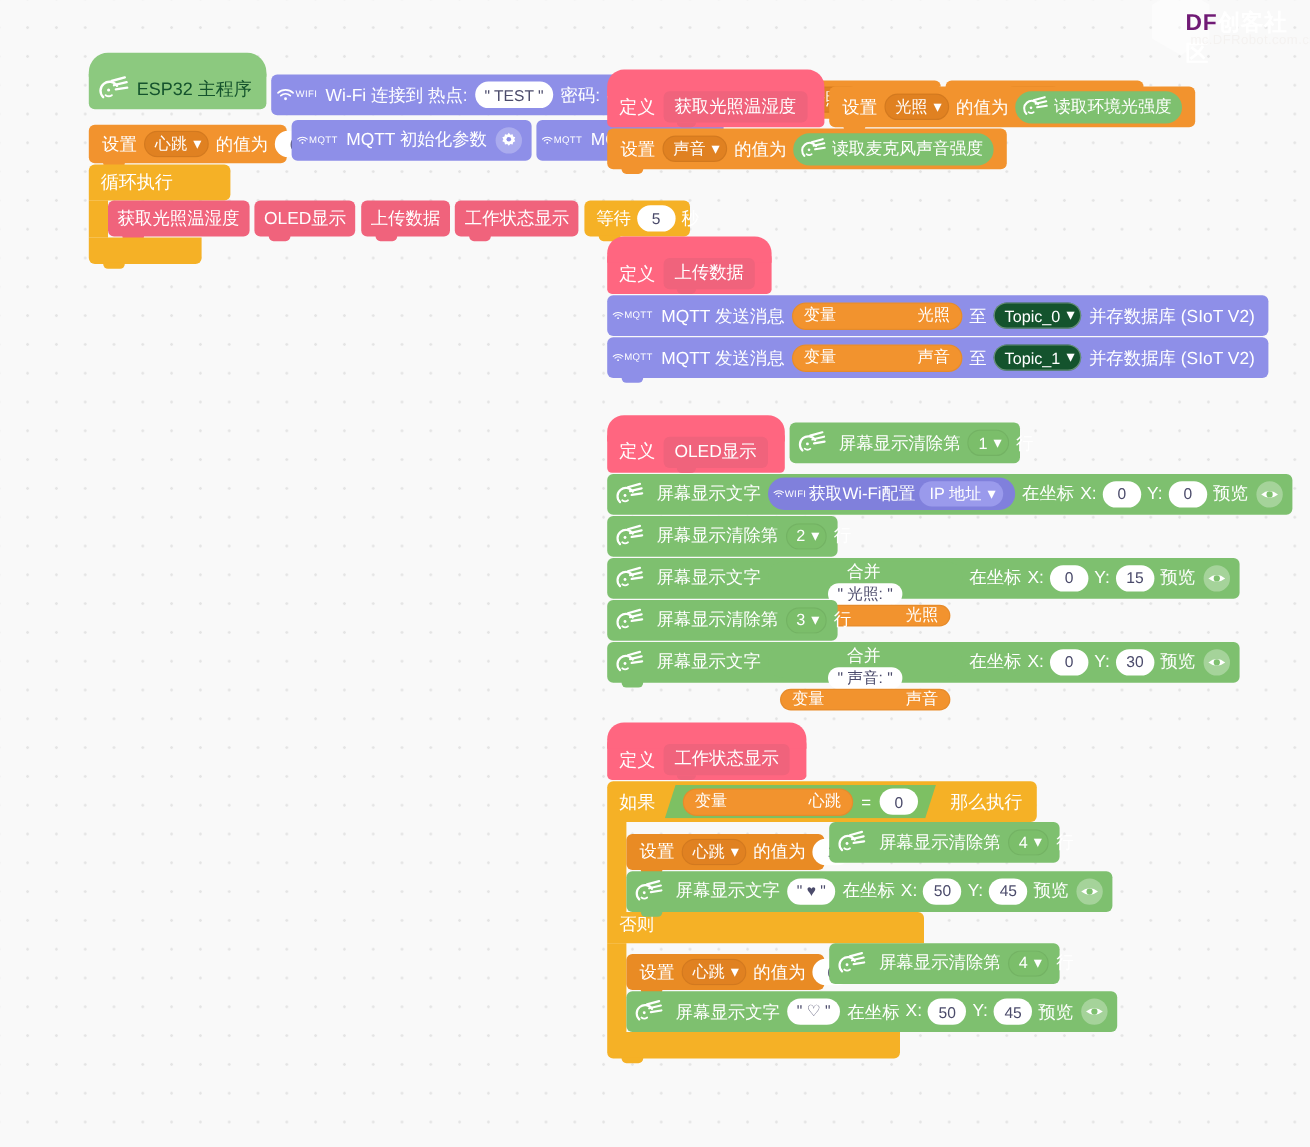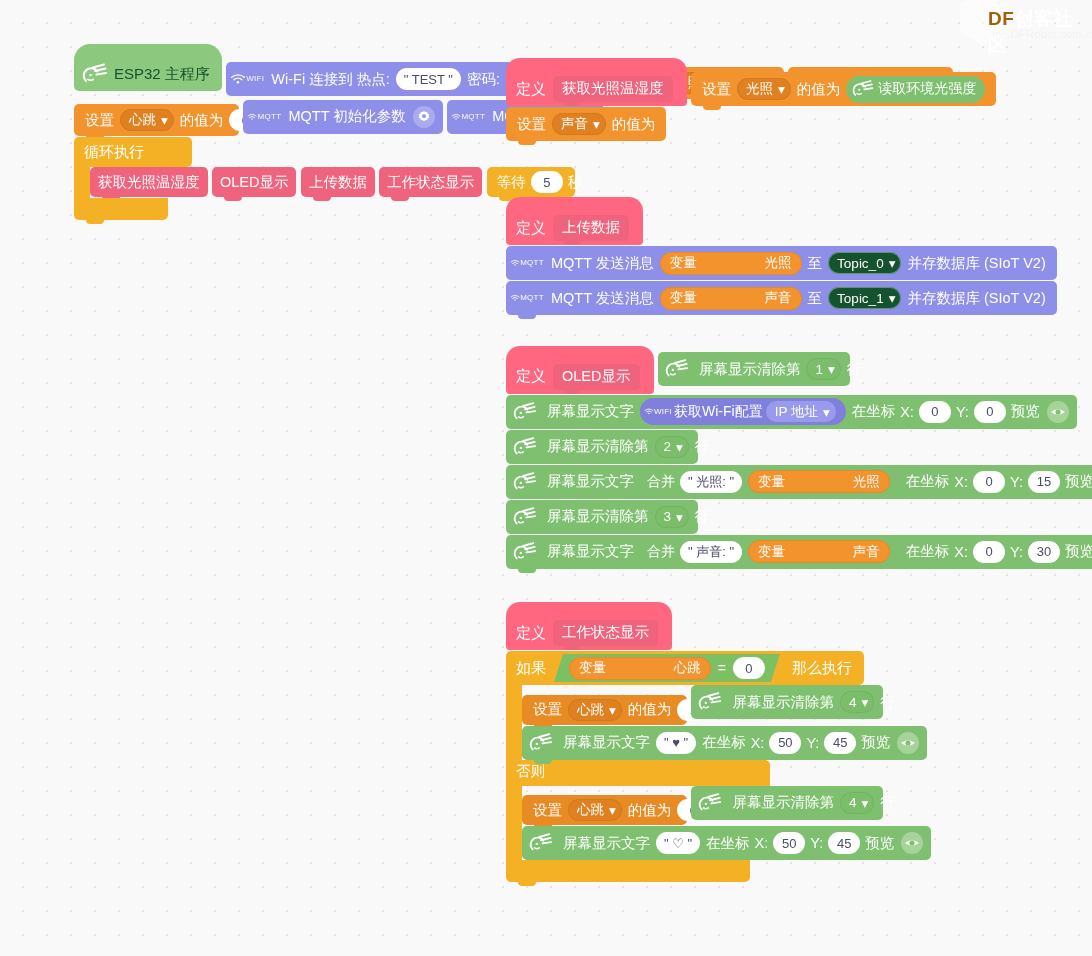--- a/index.html
+++ b/index.html
@@ -11,21 +11,21 @@
     background-position:11px 11px;
     font-family:"Liberation Sans","DejaVu Sans",sans-serif;
     position:relative;overflow:hidden;
     -webkit-font-smoothing:antialiased;
   }
 
   
   #watermark{position:absolute;top:0;right:0;width:132px;height:52px;}
   #watermark .wm-hex{position:absolute;left:-4px;top:-12px;width:56px;height:60px;opacity:.55;}
   #watermark .wm-text{position:absolute;left:28px;top:6px;font-size:19px;font-weight:bold;letter-spacing:.5px;color:#ffffff;}
-  #watermark .wm-text .df{color:#a16207;}
+  #watermark .wm-text .df{color:#701a75;}
   #watermark .wm-sub{position:absolute;left:32px;top:28px;font-size:11px;color:#F3F0EE;opacity:.75;letter-spacing:.3px;}
 
   
   .canvas{position:absolute;left:0;top:0;width:1092px;height:956px;}
   .grp{position:absolute;}
 
   .blk{position:relative;display:inline-flex;align-items:center;
        height:32px;box-sizing:border-box;padding:0 8px;border-radius:5px;
        color:#fff;font-size:14.5px;white-space:nowrap;}
   .blk.tall{height:34px;}
@@ -58,21 +58,21 @@
   .drop-purple{background:#14532d;box-shadow:inset 0 0 0 1px rgba(255,255,255,.35);}
   .drop-purple-lt{background:#9A9AEC;}
   .var-oval{display:inline-flex;align-items:center;background:#F2932E;
         border-radius:14px;height:23px;padding:0 10px;margin:0 3px;font-size:13.5px;color:#fff;
         box-shadow:inset 0 0 0 1px rgba(0,0,0,.05);gap:32px;}
   .rep-green{display:inline-flex;align-items:center;background:#7EC06F;
         border-radius:16px;height:27px;padding:0 9px 0 4px;margin:16px 3px;font-size:14px;color:#fff;}
   .rep-purple{display:inline-flex;align-items:center;background:#8080DC;
         border-radius:16px;height:27px;padding:0 7px 0 4px;margin:0 3px;font-size:14px;color:#fff;}
   .rep-orange-join{display:inline-flex;align-items:center;background:#7EC06F;
-        border-radius:16px;height:27px;padding:0 7px;margin:0 3px;font-size:14px;color:#fff;}
+        border-radius:16px;height:27px;padding:0 7px;margin:0 3px;font-size:14px;color:#fff;flex-direction:column;}
 
   .strval{display:inline-flex;align-items:center;justify-content:center;background:#fff;
         border-radius:14px;height:22px;padding:0 8px;margin:0 3px;font-size:13px;color:#4B4B6B;}
 
   
   .ico{display:inline-flex;align-items:center;justify-content:center;
        width:30px;height:30px;margin-right:4px;flex:none;}
   .ico svg{display:block;}
   .ico-wifi{flex-direction:row;width:34px;}
   .ico-wifi .tag{font-size:8px;line-height:8px;letter-spacing:.3px;color:#fff;margin-top:0px;}
@@ -279,20 +279,31 @@
       </span>
     </div>
 
     <div class="blk tall c-orange notch-b" style="background:#F2932E;margin-top:1px;">
       <span class="lbl">设置</span>
       <span class="pill-drop drop-orange">
         <span>声音</span>
           <span class="arrow">▾</span>
       </span>
       <span class="lbl">的值为</span>
+      <span class="rep-green">
+        <span class="ico" style="width:26px;height:24px;margin-right:2px;">
+          <svg width="22" height="22" viewBox="0 0 26 26">
+            <path d="M4 20 a7.5 7.5 0 1 1 11.5 -9.5" fill="none" stroke="#fff" stroke-width="2" stroke-linecap="round"></path>
+            <path d="M11 6.5 L22 3.5 M13 10 L23.5 7.5 M14.5 13.5 L24 12" stroke="#fff" stroke-width="2" stroke-linecap="round"></path>
+            <circle cx="8.5" cy="14" r="1.3" fill="#fff"></circle>
+            <path d="M6 18.3 q2.6 2 5.2 0" fill="none" stroke="#fff" stroke-width="1.6" stroke-linecap="round"></path>
+          </svg>
+        </span>
+        <span>读取麦克风声音强度</span>
+      </span>
     </div>
   </div>
 
   <div class="grp" style="left:506px;top:211px;">
     <div class="defhat c-pink" style="background:#FF6680;">
       <span style="position:relative;z-index:2;">定义</span>
       <span class="def-name">上传数据</span>
     </div>
 
     <div class="blk tall c-purple" style="background:#8E8FE8;margin-top:1px;padding-left:4px;">

